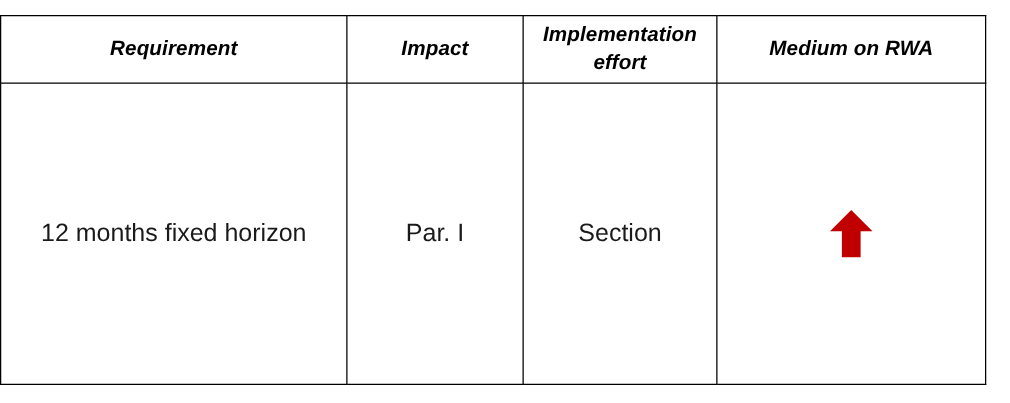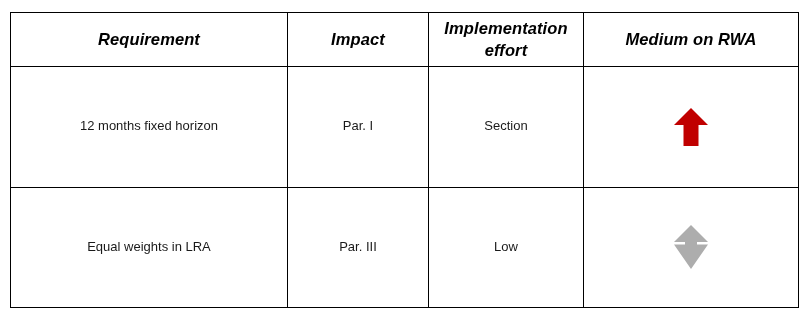--- a/index.html
+++ b/index.html
@@ -15,21 +15,21 @@
     overflow: hidden;
   }
   #page {
     position: relative;
     width: 808px;
     height: 322px;
     background: #ffffff;
   }
   table.req-table {
     position: absolute;
-    left: 10px;
+    left: 0;
     top: 12px;
     width: 788px;
     height: 296px;
     border-collapse: collapse;
     table-layout: fixed;
     background: #ffffff;
   }
   table.req-table td,
   table.req-table th {
     border: 1.6px solid #000000;
@@ -52,21 +52,21 @@
     font-style: italic;
     font-size: 16.5px;
     line-height: 1.3;
     letter-spacing: 0.1px;
     display: block;
     padding: 0 6px;
   }
   .cell-text {
     font-weight: normal;
     font-style: normal;
-    font-size: 13px;
+    font-size: 20px;
     line-height: 1.3;
     display: block;
     padding: 0 6px;
     color: #1a1a1a;
   }
   .icon-wrap {
     display: flex;
     align-items: center;
     justify-content: center;
     width: 100%;
@@ -117,35 +117,17 @@
         <td>
           <span class="icon-wrap">
             <svg width="34" height="38" viewBox="0 0 34 38" aria-hidden="true">
               <path d="M17 0 L34 17 L24.5 17 L24.5 38 L9.5 38 L9.5 17 L0 17 Z" fill="#C00000"></path>
             </svg>
           </span>
         </td>
       </tr>
 
 
-      <tr class="body-row">
-        <td>
-          <span class="cell-text">Equal weights in LRA</span>
-        </td>
-        <td>
-          <span class="cell-text">Par. III</span>
-        </td>
-        <td>
-          <span class="cell-text">Low</span>
-        </td>
-        <td>
-          <span class="icon-wrap">
-            <svg width="34" height="44" viewBox="0 0 34 44" aria-hidden="true">
-              <path d="M17 0 L34 17 L23 17 L23 19.5 L34 19.5 L17 44 L0 19.5 L11 19.5 L11 17 L0 17 Z" fill="#ADADAD"></path>
-            </svg>
-          </span>
-        </td>
-      </tr>
 
     </tbody>
   </table>
 
 </div>
 
 </body></html>

